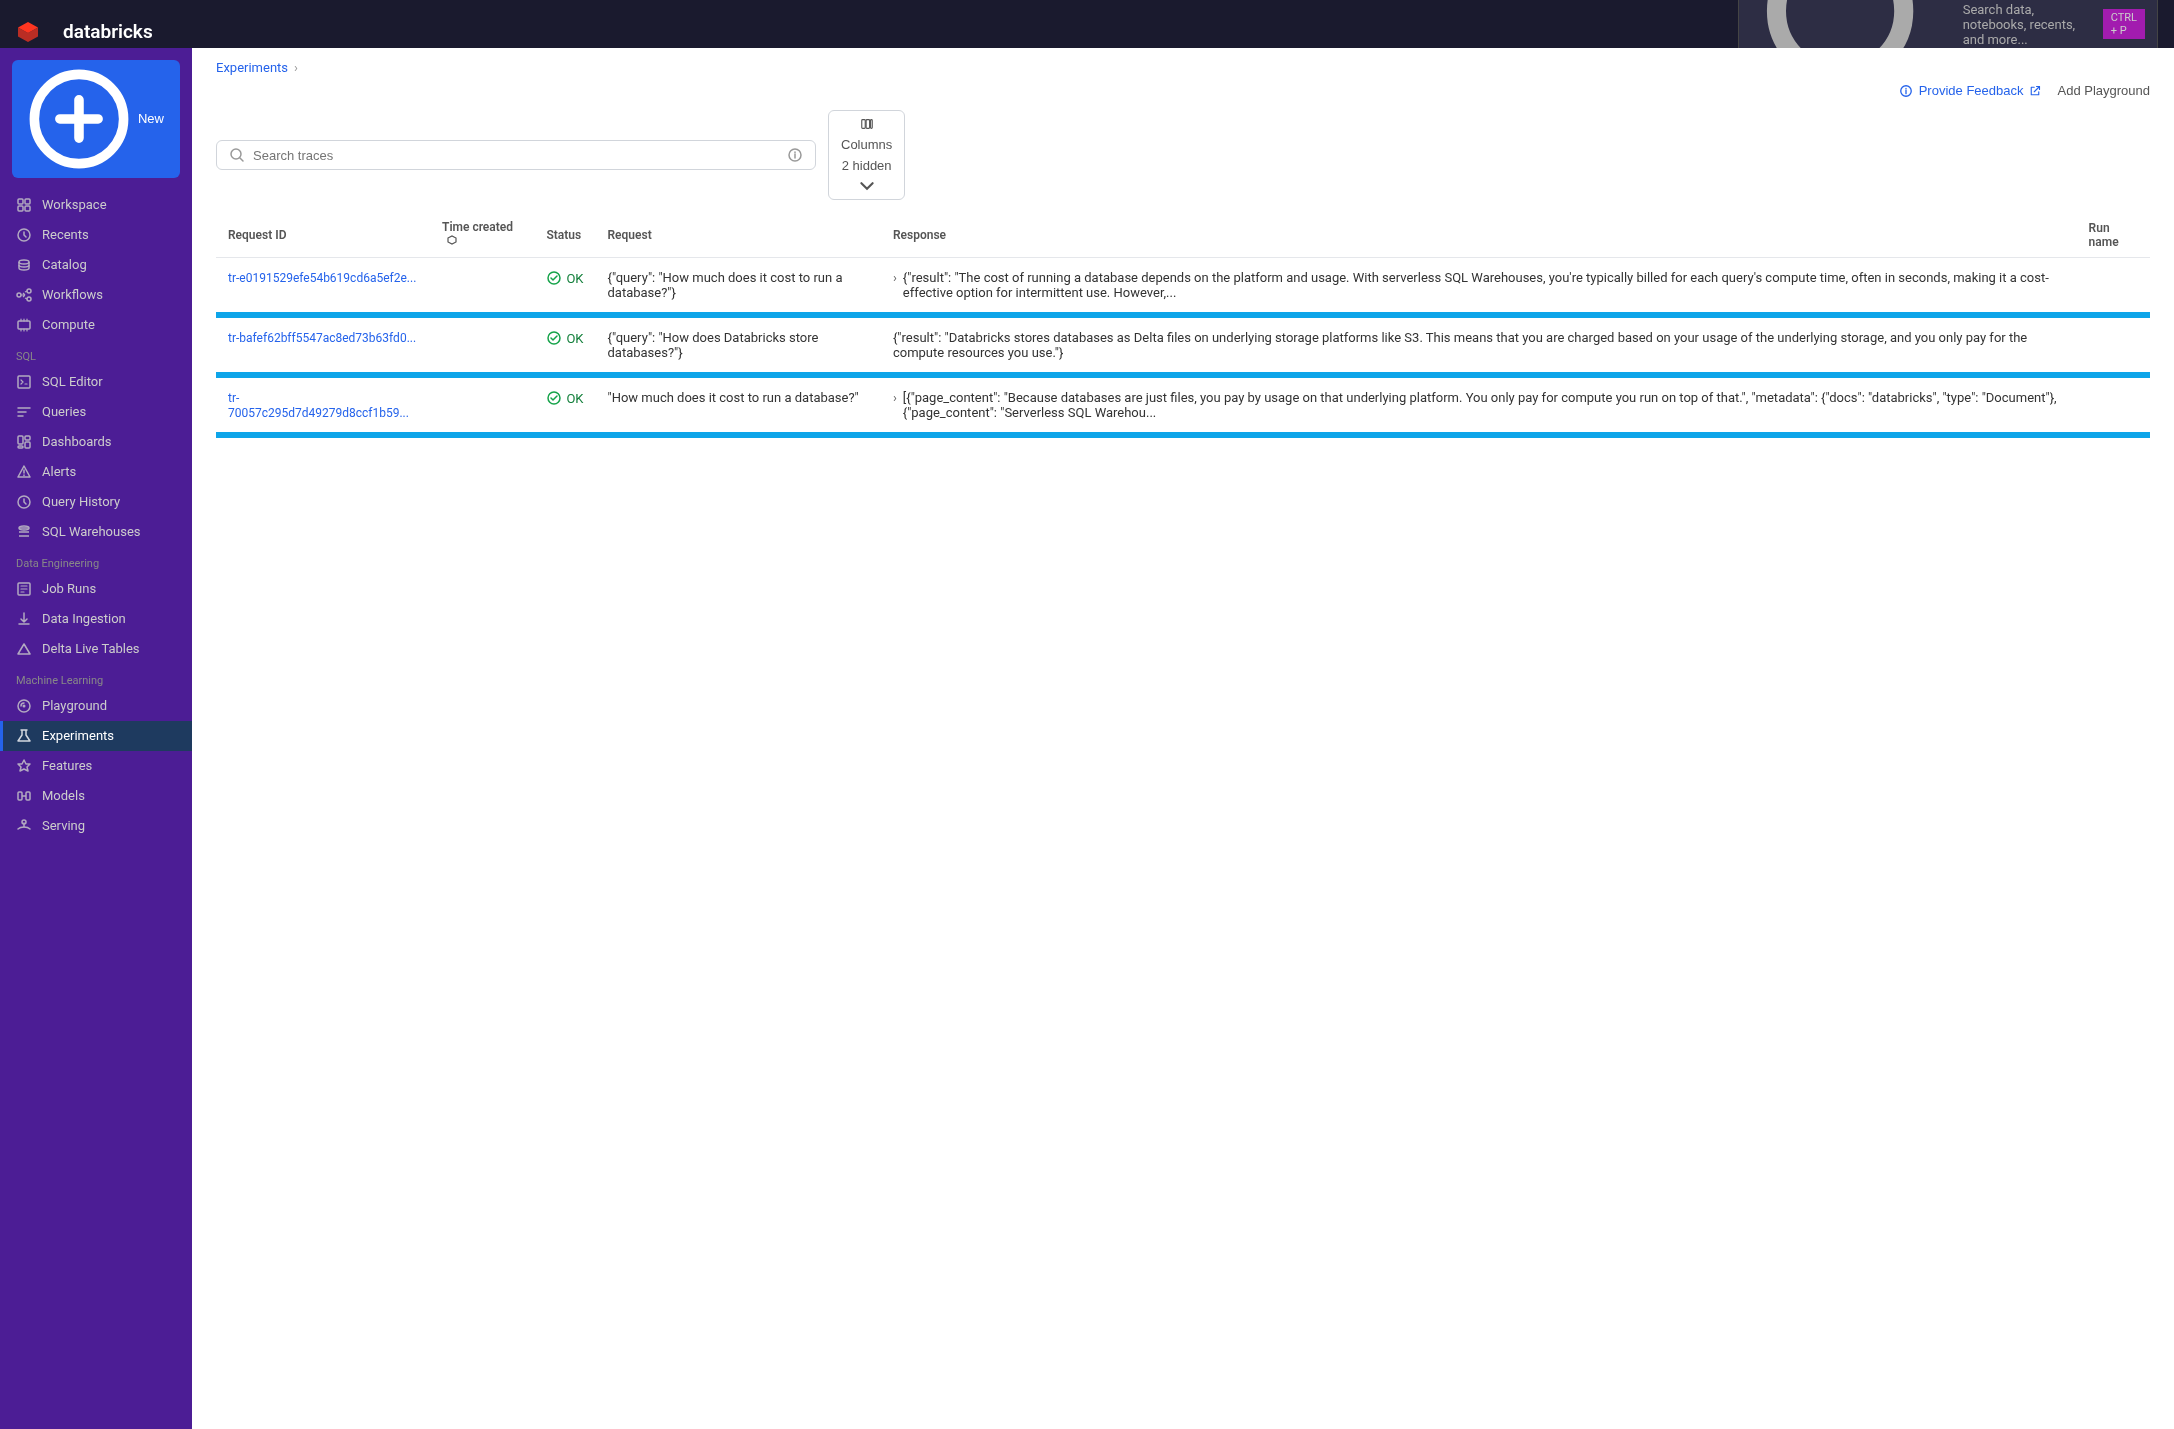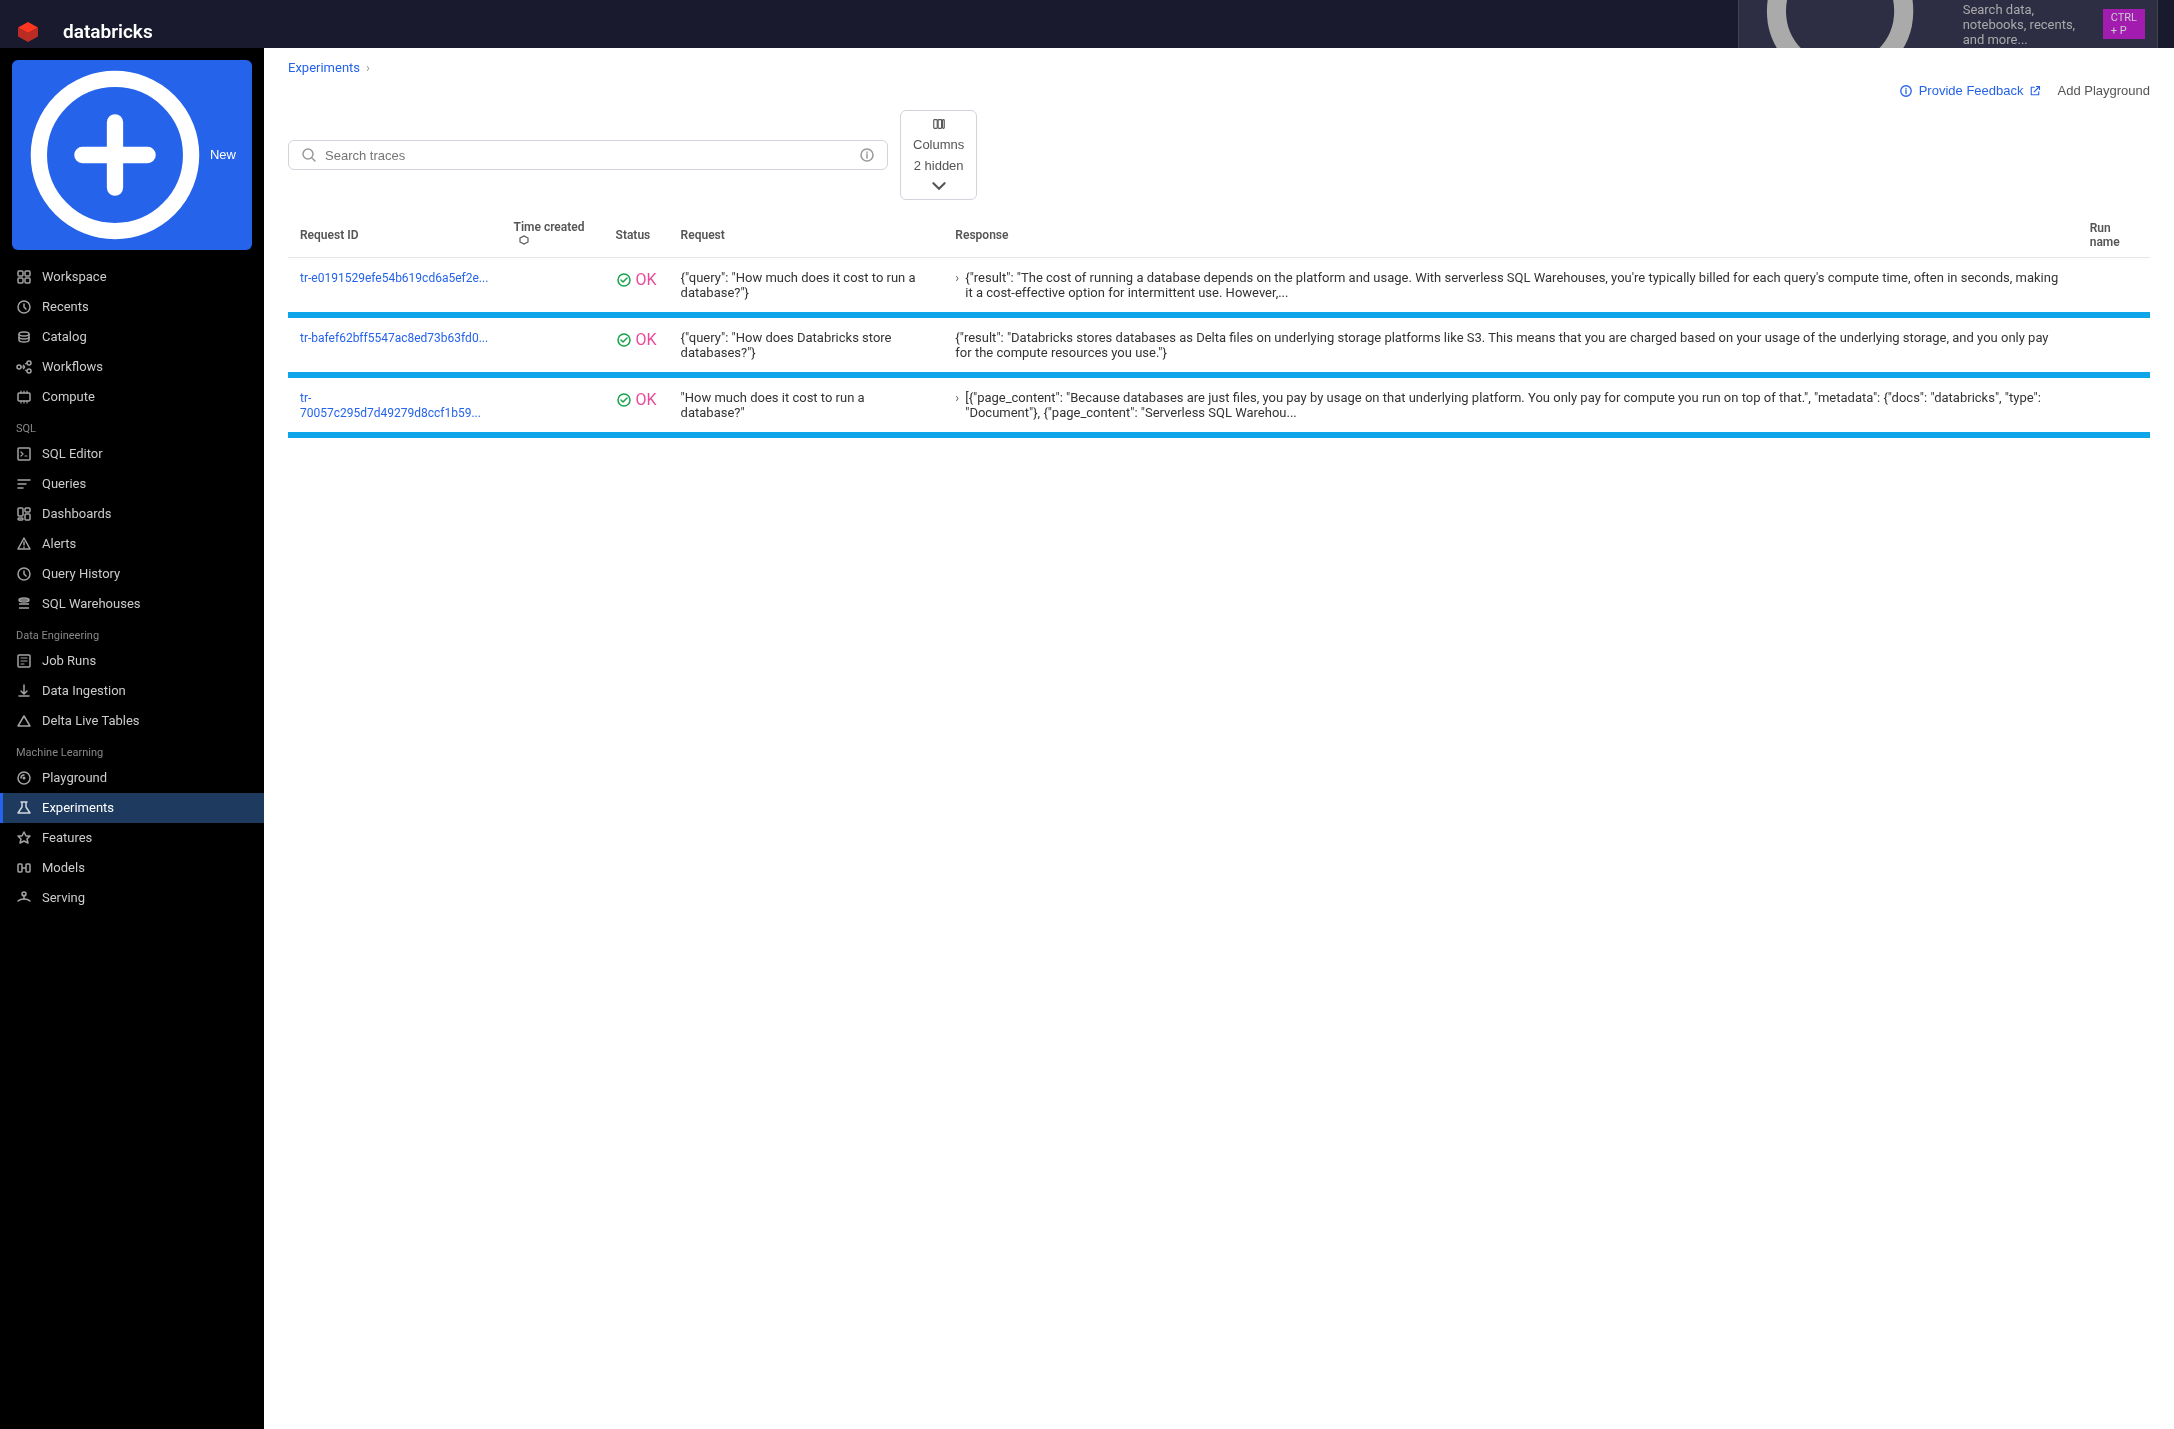--- a/index.html
+++ b/index.html
@@ -9,21 +9,21 @@
     .topbar { background: #1a1a2e; display: flex; align-items: center; padding: 0 16px; height: 48px; flex-shrink: 0; gap: 12px; }
     .topbar-logo { display: flex; align-items: center; gap: 23px; color: #fff; font-size: 19px; font-weight: 600; margin-top: 15px; }
     .topbar-logo svg { width: 24px; height: 24px; }
     .topbar-search { margin-left: auto; background: #2d2d44; border: 1px solid #444; border-radius: 6px; display: flex; align-items: center; padding: 6px 12px; gap: 8px; color: #aaa; font-size: 13px; min-width: 420px; cursor: pointer; }
     .topbar-search-shortcut { margin-left: auto; background: #a21caf; border-radius: 0; padding: 2px 8px; font-size: 11px; color: #ccc; }
 
     
     .layout { display: flex; flex: 1; overflow: hidden; }
 
     
-    .sidebar { width: 264px; background: #000000; color: #ccc; display: flex; flex-direction: column; overflow-y: auto; flex-shrink: 0; }
+    .sidebar { width: 192px; background: #4c1d95; color: #ccc; display: flex; flex-direction: column; overflow-y: auto; flex-shrink: 0; }
     .sidebar-new-btn { margin: 12px; background: #2563eb; color: #fff; border: none; border-radius: 6px; padding: 8px 16px; font-size: 13px; cursor: pointer; display: flex; align-items: center; gap: 8px; font-weight: 500; }
     .sidebar-section-label { padding: 10px 16px 4px; font-size: 11px; color: #888; text-transform: none; letter-spacing: 0; }
     .sidebar-item { display: flex; align-items: center; gap: 10px; padding: 7px 16px; cursor: pointer; color: #ccc; font-size: 13px; border-radius: 0; transition: background 0.15s; }
     .sidebar-item.active { background: #1e3a5f; color: #fff; border-left: 3px solid #2563eb; padding-left: 13px; }
     .sidebar-item svg { width: 16px; height: 16px; flex-shrink: 0; opacity: 0.8; }
 
     
     .main { flex: 1; display: flex; flex-direction: column; overflow: hidden; background: #fff; }
 
     
@@ -51,21 +51,21 @@
     .columns-btn { display: flex; align-items: center; gap: 6px; border: 1px solid #d1d5db; border-radius: 6px; padding: 6px 12px; cursor: pointer; color: #555; font-size: 13px; background: #fff; flex-direction: column; }
     .columns-btn svg { width: 14px; height: 14px; }
 
     
     .table-container { flex: 1; overflow-y: auto; padding: 0 24px; }
     table { width: 100%; border-collapse: collapse; }
     thead th { text-align: left; padding: 8px 12px; font-size: 12px; font-weight: 600; color: #555; border-bottom: 1px solid #e5e7eb; background: #fff; position: sticky; top: 0; }
     tbody tr { border-bottom: 6px solid #0ea5e9; vertical-align: top; }
     tbody td { padding: 12px; font-size: 13px; color: #333; }
     .request-id-link { color: #2563eb; cursor: pointer; font-size: 12px; }
-    .status-ok { display: flex; align-items: center; gap: 4px; color: #ec4899; font-size: 16px; }
+    .status-ok { display: flex; align-items: center; gap: 4px; color: #15803d; font-size: 13px; }
     .status-ok svg { width: 16px; height: 16px; }
     .request-text { font-size: 13px; color: #333; }
     .response-text { font-size: 13px; color: #333; display: flex; gap: 6px; }
     .expand-arrow { color: #666; cursor: pointer; flex-shrink: 0; }
     .sort-icon { display: inline-flex; align-items: center; margin-left: 4px; }
   </style>
 </head>
 <body>
 
 <div class="topbar">

